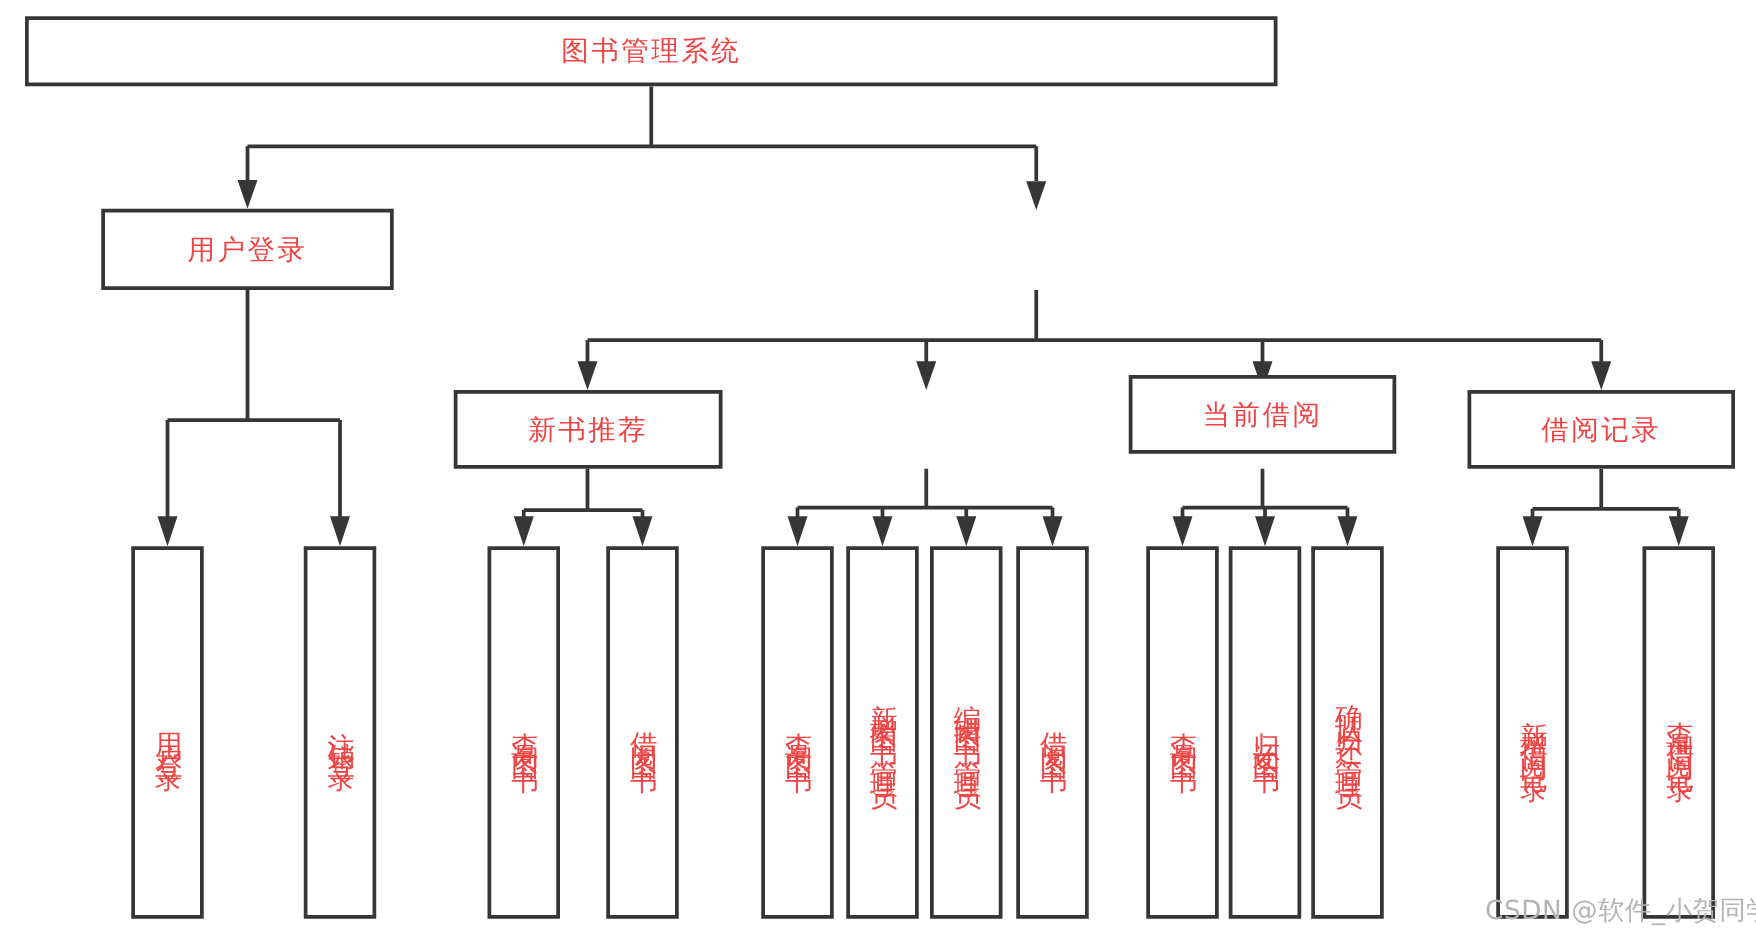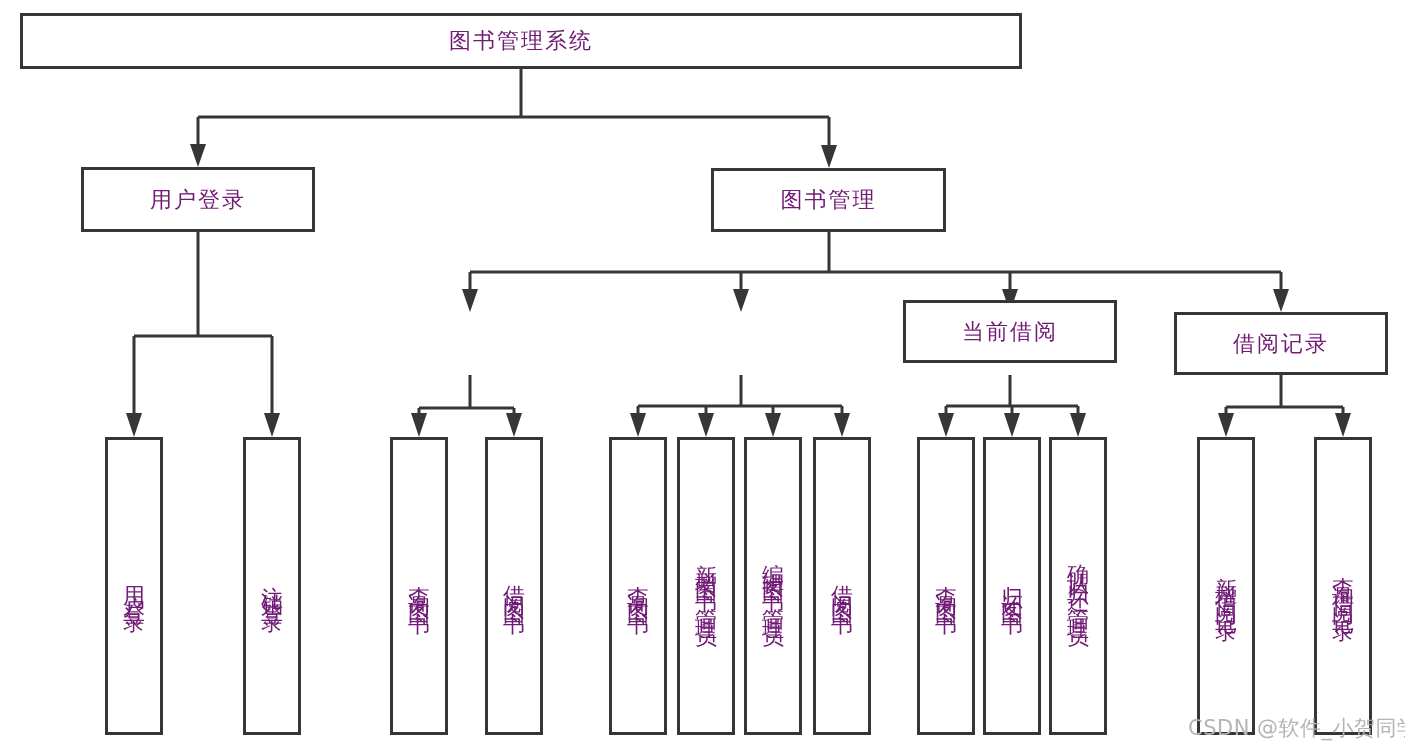--- a/index.html
+++ b/index.html
@@ -23,21 +23,21 @@
   }
   .node {
     position: absolute;
     box-sizing: border-box;
     background: #ffffff;
     border: 3px solid #363636;
     display: flex;
     align-items: center;
     justify-content: center;
     font-size: 22px;
-    color: #701a75;
+    color: #ef4444;
     letter-spacing: 2px;
     z-index: 2;
     text-align: center;
   }
   .vnode {
     writing-mode: vertical-lr;
     text-orientation: mixed;
     letter-spacing: 9px;
     font-size: 22px;
     line-height: 1;
@@ -101,22 +101,22 @@
       <polygon points="1070,413 1086,413 1078,437"></polygon>
 
       <polygon points="1218,413 1234,413 1226,437"></polygon>
       <polygon points="1335,413 1351,413 1343,437"></polygon>
     </g>
   </svg>
 
   <div class="node" style="left:20px; top:13px; width:1002px; height:56px;">图书管理系统</div>
 
   <div class="node" style="left:81px; top:167px; width:234px; height:65px;">用户登录</div>
-  <div class="node" style="left:711px; top:168px; width:235px; height:64px;">图书管理</div>
 
+  <div class="node" style="left:363px; top:312px; width:215px; height:63px;">新书推荐</div>
   <div class="node" style="left:903px; top:300px; width:214px; height:63px;">当前借阅</div>
   <div class="node" style="left:1174px; top:312px; width:214px; height:63px;">借阅记录</div>
 
   <div class="node vnode" style="left:105px; top:437px; width:58px; height:298px;">用户登录</div>
   <div class="node vnode" style="left:243px; top:437px; width:58px; height:298px;">注销登录</div>
 
   <div class="node vnode" style="left:390px; top:437px; width:58px; height:298px;">查询图书</div>
   <div class="node vnode" style="left:485px; top:437px; width:58px; height:298px;">借阅图书</div>
 
   <div class="node vnode" style="left:609px; top:437px; width:58px; height:298px;">查询图书</div>

